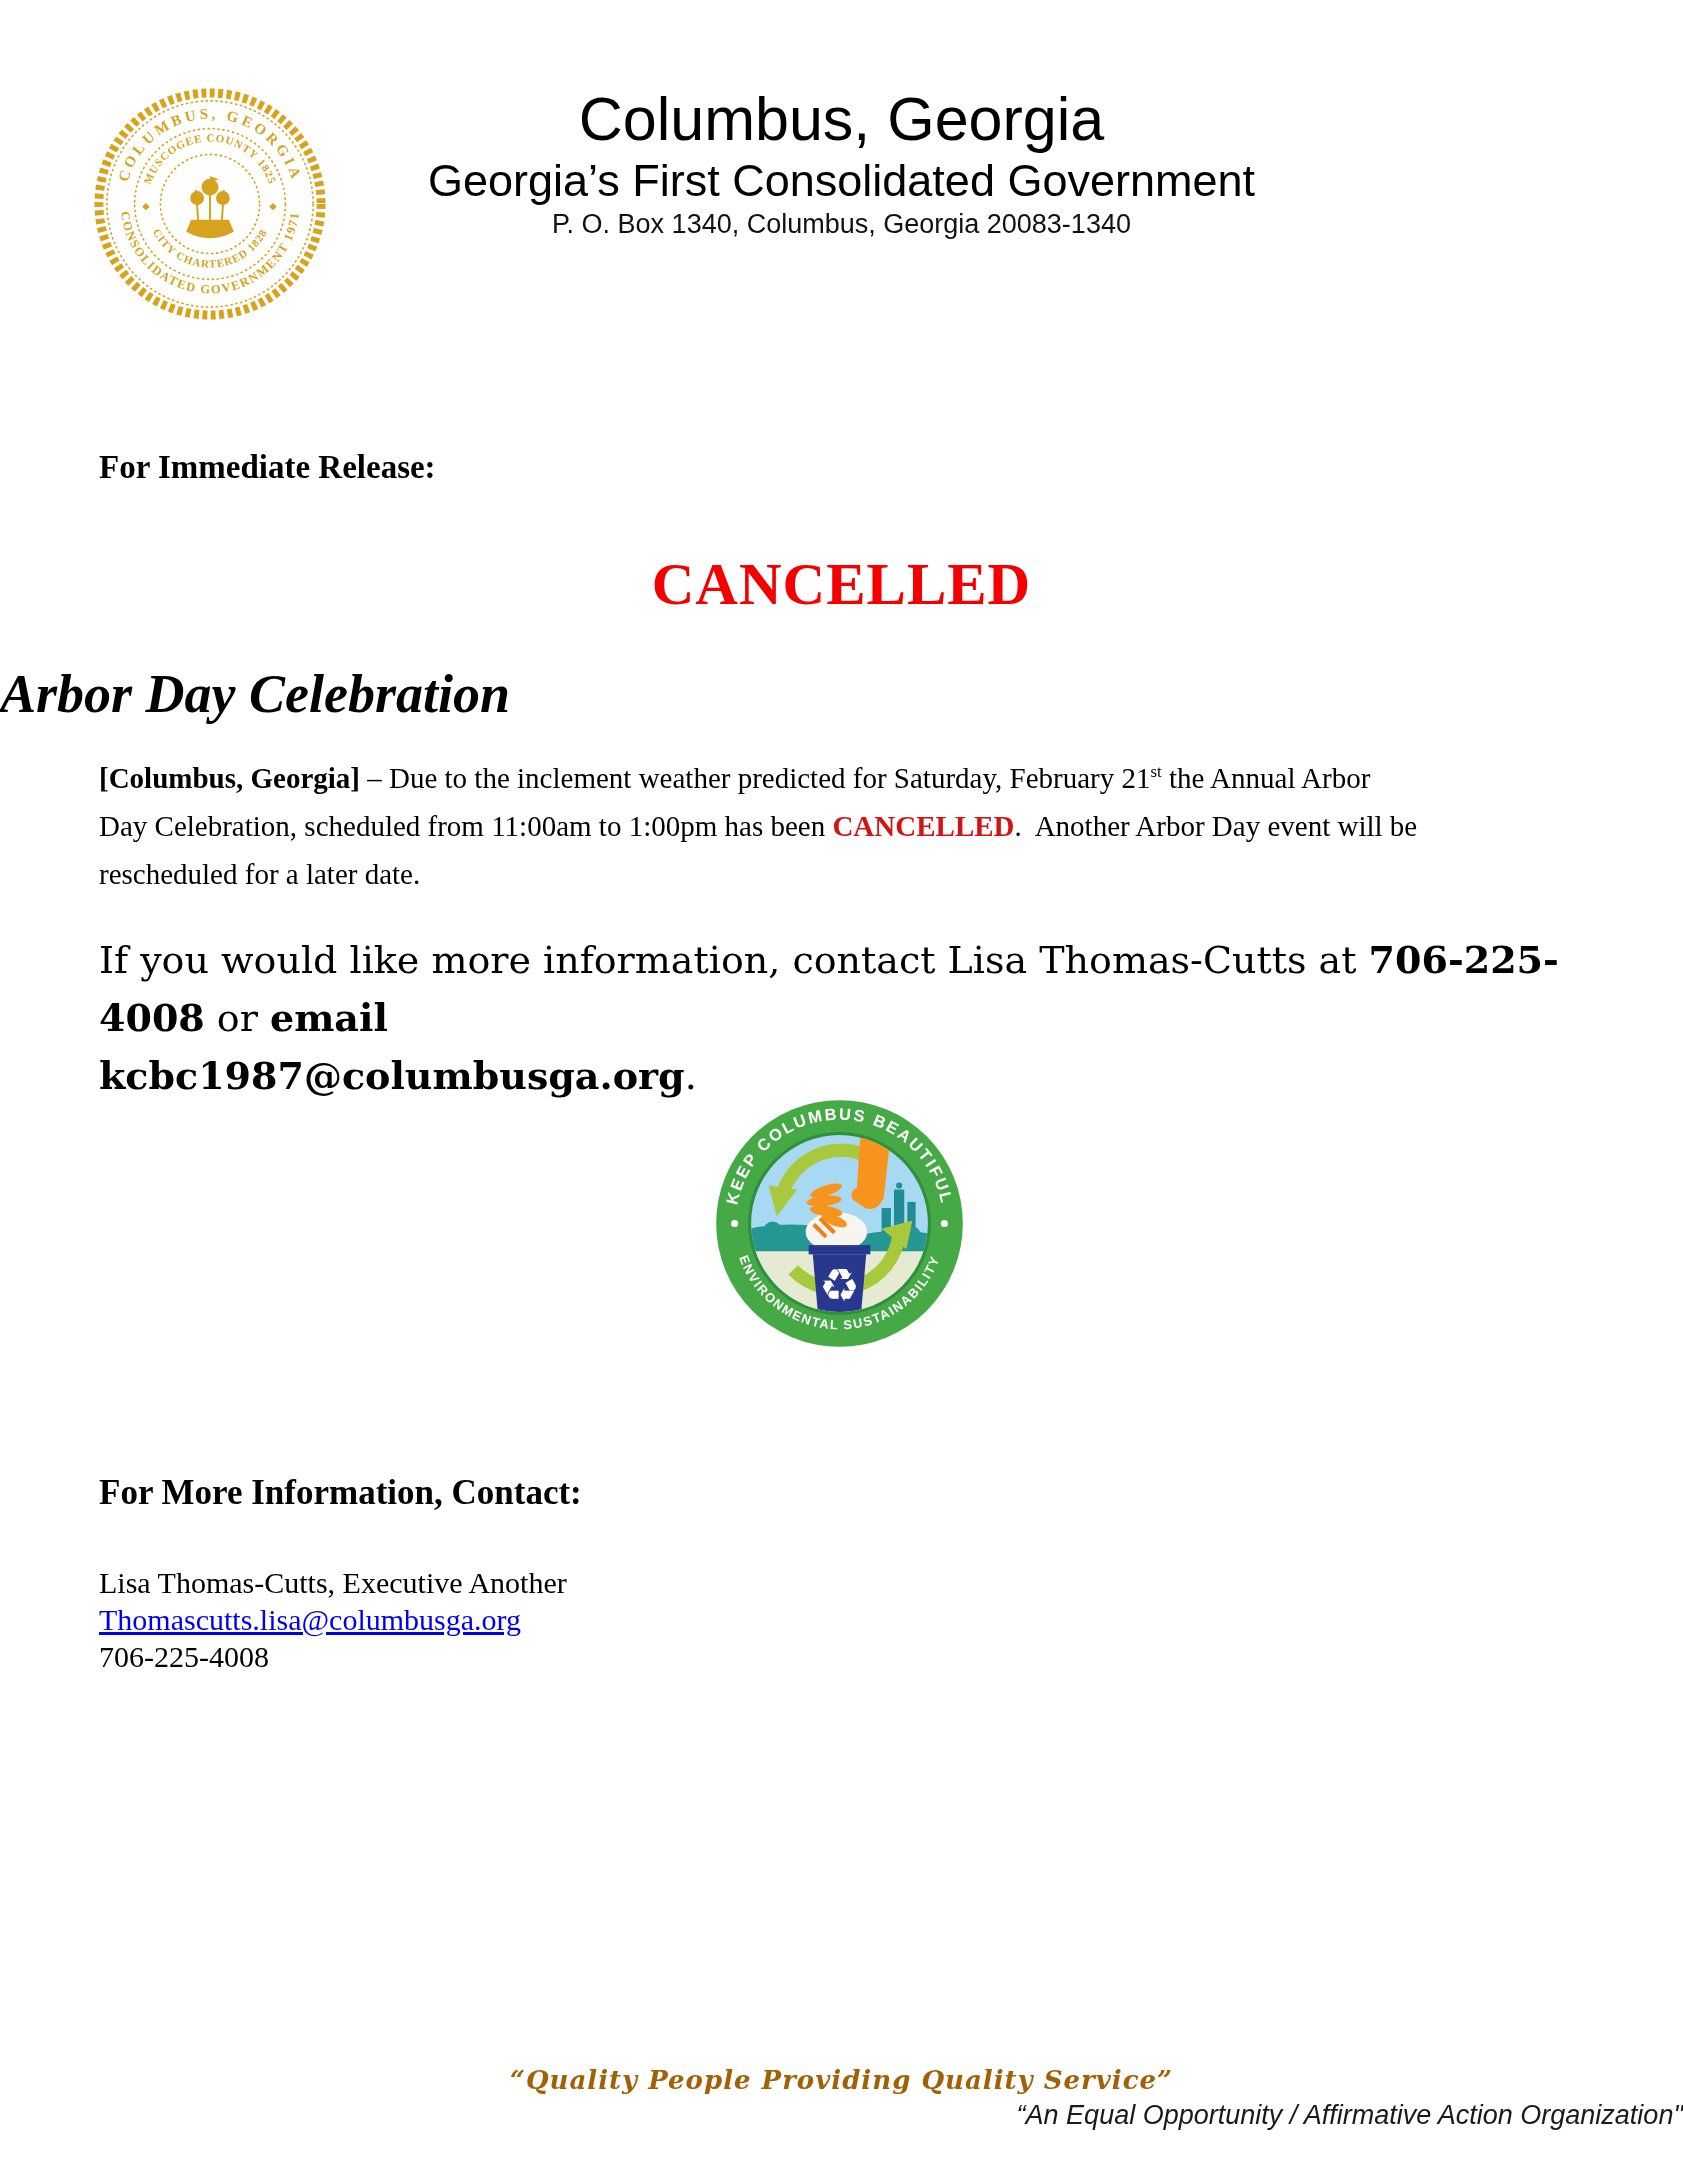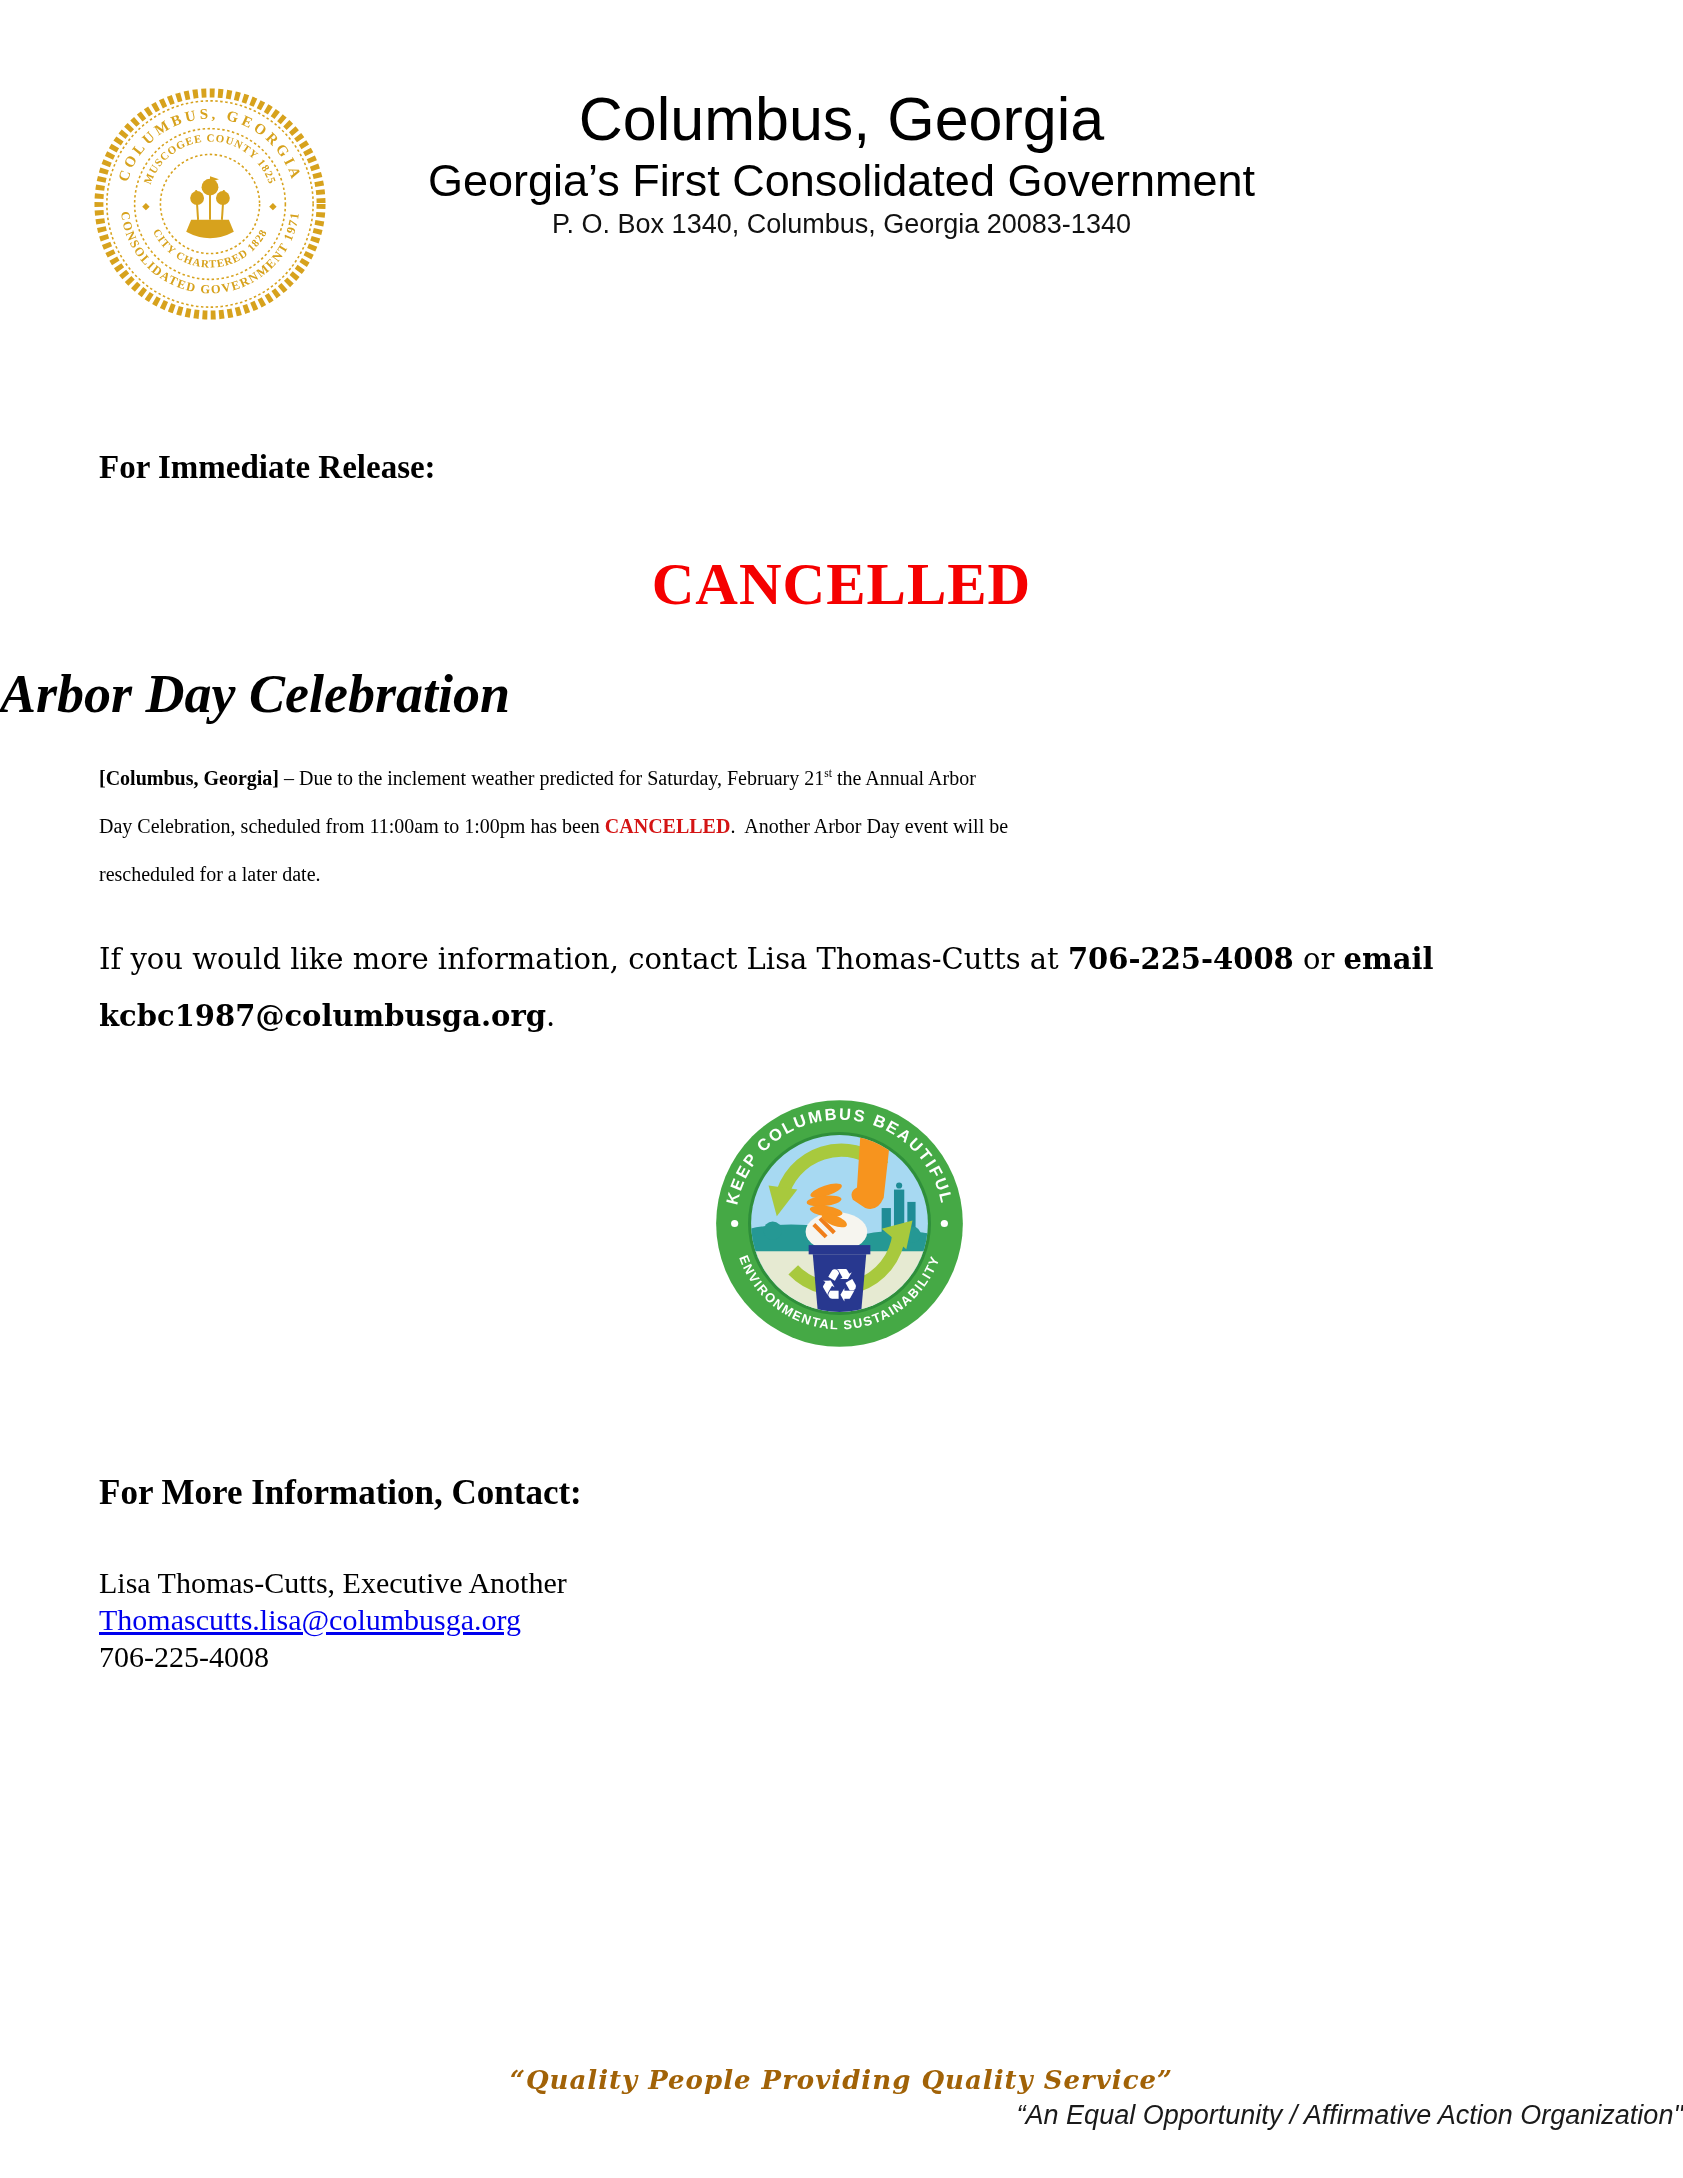--- a/index.html
+++ b/index.html
@@ -36,24 +36,24 @@
     position:absolute;left:0;right:0;top:550px;text-align:center;
     font-size:59px;font-weight:bold;color:#f50000;letter-spacing:1px;
   }
   .event-heading{
     position:absolute;left:0;right:0;top:663px;text-align:left;
     font-size:54px;font-weight:bold;font-style:italic;
   }
   
   .para{
     position:absolute;left:99px;right:99px;
-    font-size:20px;white-space:pre-wrap;
+    font-size:29px;white-space:pre-wrap;
   }
   .para1{top:754px;line-height:48px;}
-  .para2{top:931px;line-height:57px;font-family:"DejaVu Serif", serif;font-size:29px;}
+  .para2{top:931px;line-height:57px;font-family:"DejaVu Serif", serif;font-size:38px;}
   .run-bold{font-weight:bold;}
   .run-boldred{font-weight:bold;color:#d41414;}
   .run-sup{vertical-align:super;font-size:0.58em;line-height:0;}
   
   .kcb-logo{position:absolute;left:711px;top:1095px;width:257px;height:257px;}
   
   .contact-heading{
     position:absolute;left:99px;top:1473px;
     font-size:35px;font-weight:bold;
   }

